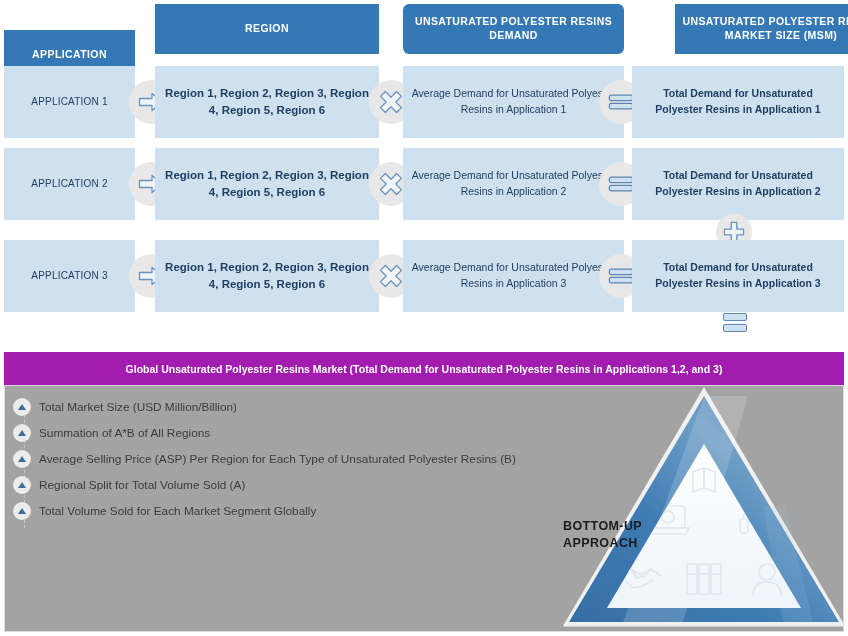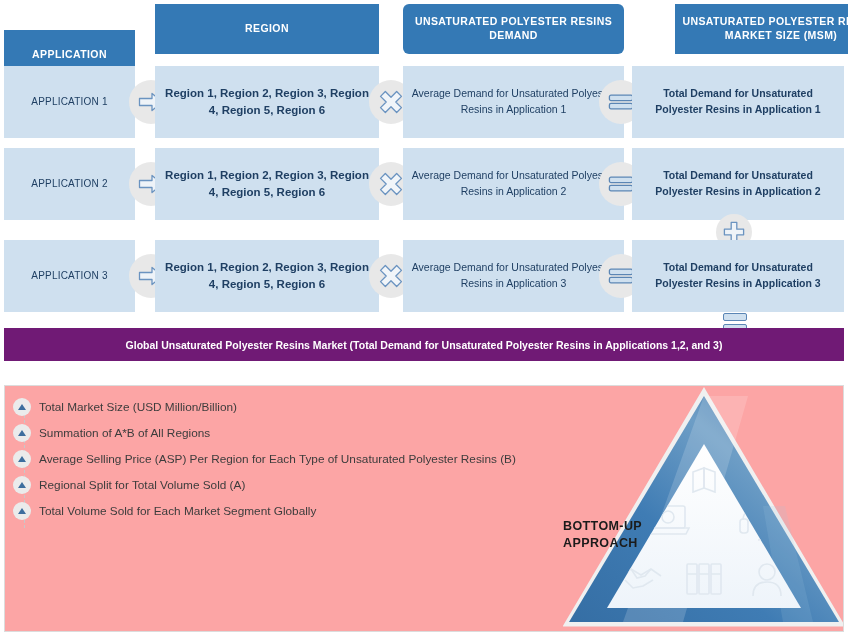--- a/index.html
+++ b/index.html
@@ -131,43 +131,43 @@
     border: 1.4px solid #5b86b5;
     background: #cfe0ef;
     border-radius: 2px;
     box-sizing: border-box;
   }
 
   
   .summary-bar {
     position: absolute;
     left: 4px;
-    top: 328px;
+    top: 352px;
     width: 840px;
     height: 33px;
-    background: #701a75;
+    background: #a21caf;
     color: #ffffff;
     font-size: 10.5px;
     font-weight: bold;
     display: flex;
     align-items: center;
     justify-content: center;
     text-align: center;
     box-sizing: border-box;
     padding: 0 10px;
   }
 
   
   .bottom-panel {
     position: absolute;
     left: 4px;
     top: 385px;
     width: 840px;
     height: 247px;
-    background: #fca5a5;
+    background: #a3a3a3;
     border: 1px solid #dcdcdc;
     box-sizing: border-box;
     overflow: hidden;
   }
   .bullet-list {
     position: absolute;
     left: 0; top: 8px;
     width: 560px;
     z-index: 3;
   }

